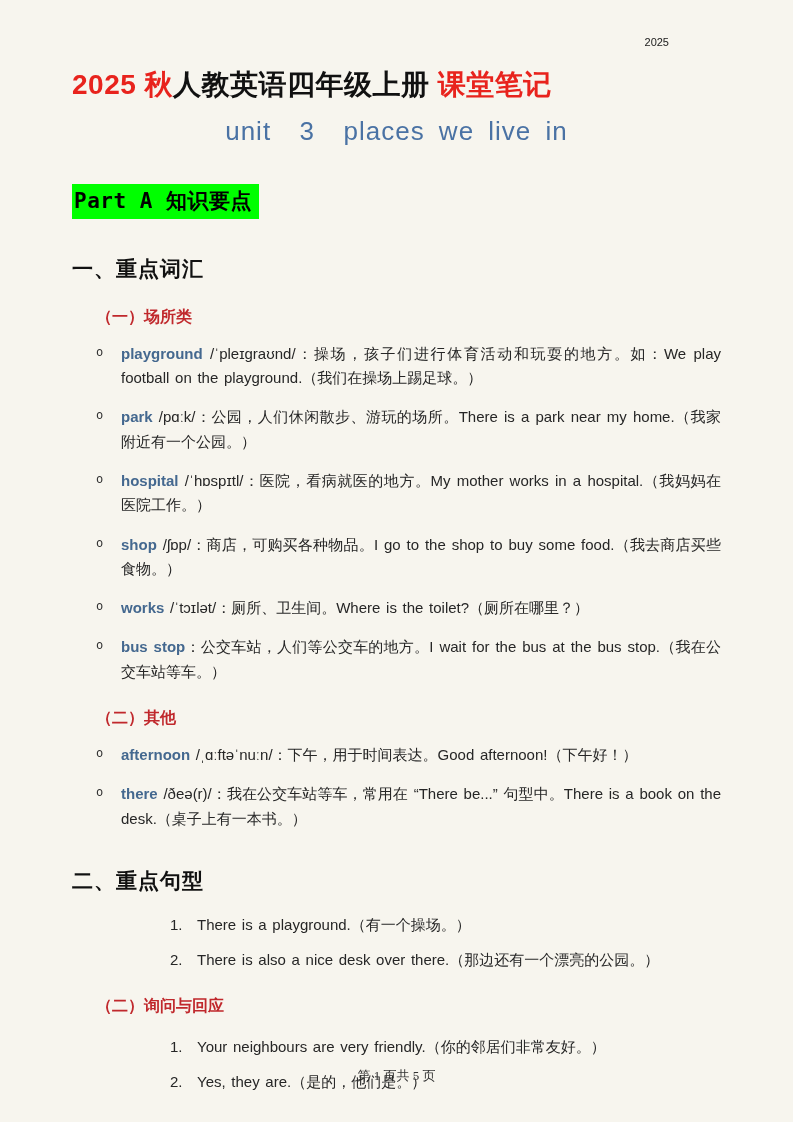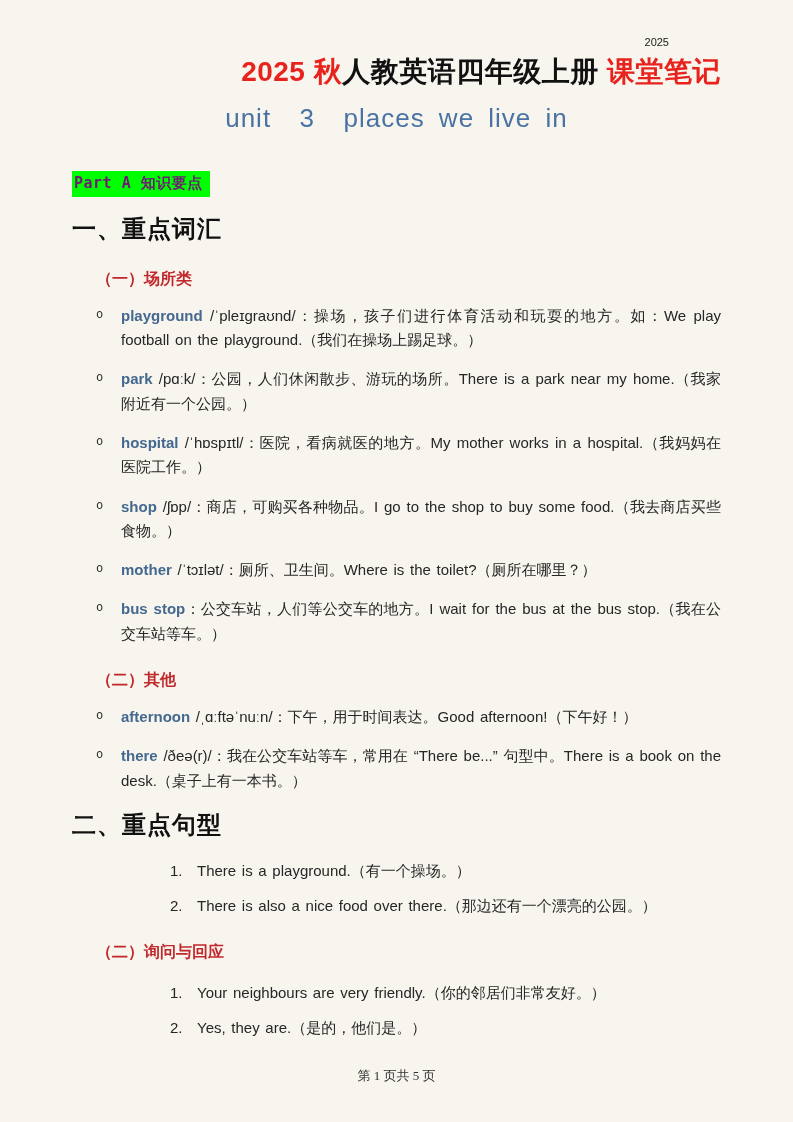--- a/index.html
+++ b/index.html
@@ -16,58 +16,58 @@
   body{
     font-family:"Liberation Sans","DejaVu Sans",sans-serif;
     color:var(--body-ink);
   }
   .page{
     position:relative;
     width:793px;height:1122px;
     margin:0 auto;
     background:var(--page-bg);
     overflow:hidden;
-    padding:0 72px;
+    padding:13px 72px;
   }
   .corner-year{
     position:absolute;top:36px;right:124px;
     font-size:11px;color:#1a1a1a;
   }
   .doc-title{
     margin-top:56px;
-    text-align:right;
+    text-align:left;
     font-size:28px;font-weight:700;
     letter-spacing:.5px;
     white-space:pre-wrap;
     line-height:1.15;
   }
   .doc-title .red{color:var(--title-red);}
   .doc-title .black{color:#111;}
   .subtitle{
     margin-top:16px;
     text-align:center;
     font-size:26px;font-weight:400;
     color:var(--subtitle-blue);
     white-space:pre-wrap;
     word-spacing:6px;letter-spacing:1px;
     line-height:1.1;
   }
   .parta-wrap{margin-top:38px;}
   .parta{
     display:inline-block;
     background:var(--highlight-green);
-    color:#701a75;
+    color:#000000;
     font-family:"DejaVu Sans Mono","Liberation Mono",monospace;
-    font-size:15px;font-weight:700;
+    font-size:21px;font-weight:700;
     padding:3px 7px 4px 2px;
     letter-spacing:.5px;
   }
   h2.sec{
-    margin-top:16px;
-    font-size:24px;font-weight:700;color:#111;
+    margin-top:36px;
+    font-size:21px;font-weight:700;color:#111;
     letter-spacing:1px;
   }
   h3.red-h{
     margin:24px 0 0 24px;
     font-size:16px;font-weight:700;
     color:var(--heading-red);
   }
   .vlist{margin:14px 0 0 24px;}
   .vitem{
     display:flex;
@@ -137,21 +137,21 @@
     <div class="vitem">
       <span class="bullet">o</span>
       <p class="vtext"><b class="kw">hospital</b><span> /ˈhɒspɪtl/：医院，看病就医的地方。My mother works in a hospital.（我妈妈在医院工作。）</span></p>
     </div>
     <div class="vitem">
       <span class="bullet">o</span>
       <p class="vtext"><b class="kw">shop</b><span> /ʃɒp/：商店，可购买各种物品。I go to the shop to buy some food.（我去商店买些食物。）</span></p>
     </div>
     <div class="vitem">
       <span class="bullet">o</span>
-      <p class="vtext"><b class="kw">mother</b><span> /ˈtɔɪlət/：厕所、卫生间。Where is the toilet?（厕所在哪里？）</span></p>
+      <p class="vtext"><b class="kw">works</b><span> /ˈtɔɪlət/：厕所、卫生间。Where is the toilet?（厕所在哪里？）</span></p>
     </div>
     <div class="vitem">
       <span class="bullet">o</span>
       <p class="vtext"><b class="kw">bus stop</b><span>：公交车站，人们等公交车的地方。I wait for the bus at the bus stop.（我在公交车站等车。）</span></p>
     </div>
   </div>
 
   <h3 class="red-h">（二）其他</h3>
 
   <div class="vlist">
@@ -168,21 +168,21 @@
   <h2 class="sec">二、重点句型</h2>
 
 
   <div class="nlist">
     <div class="nitem">
       <span class="num">1.</span>
       <span>There is a playground.（有一个操场。）</span>
     </div>
     <div class="nitem">
       <span class="num">2.</span>
-      <span>There is also a nice food over there.（那边还有一个漂亮的公园。）</span>
+      <span>There is also a nice desk over there.（那边还有一个漂亮的公园。）</span>
     </div>
   </div>
 
   <h3 class="red-h">（二）询问与回应</h3>
 
   <div class="nlist">
     <div class="nitem">
       <span class="num">1.</span>
       <span>Your neighbours are very friendly.（你的邻居们非常友好。）</span>
     </div>

